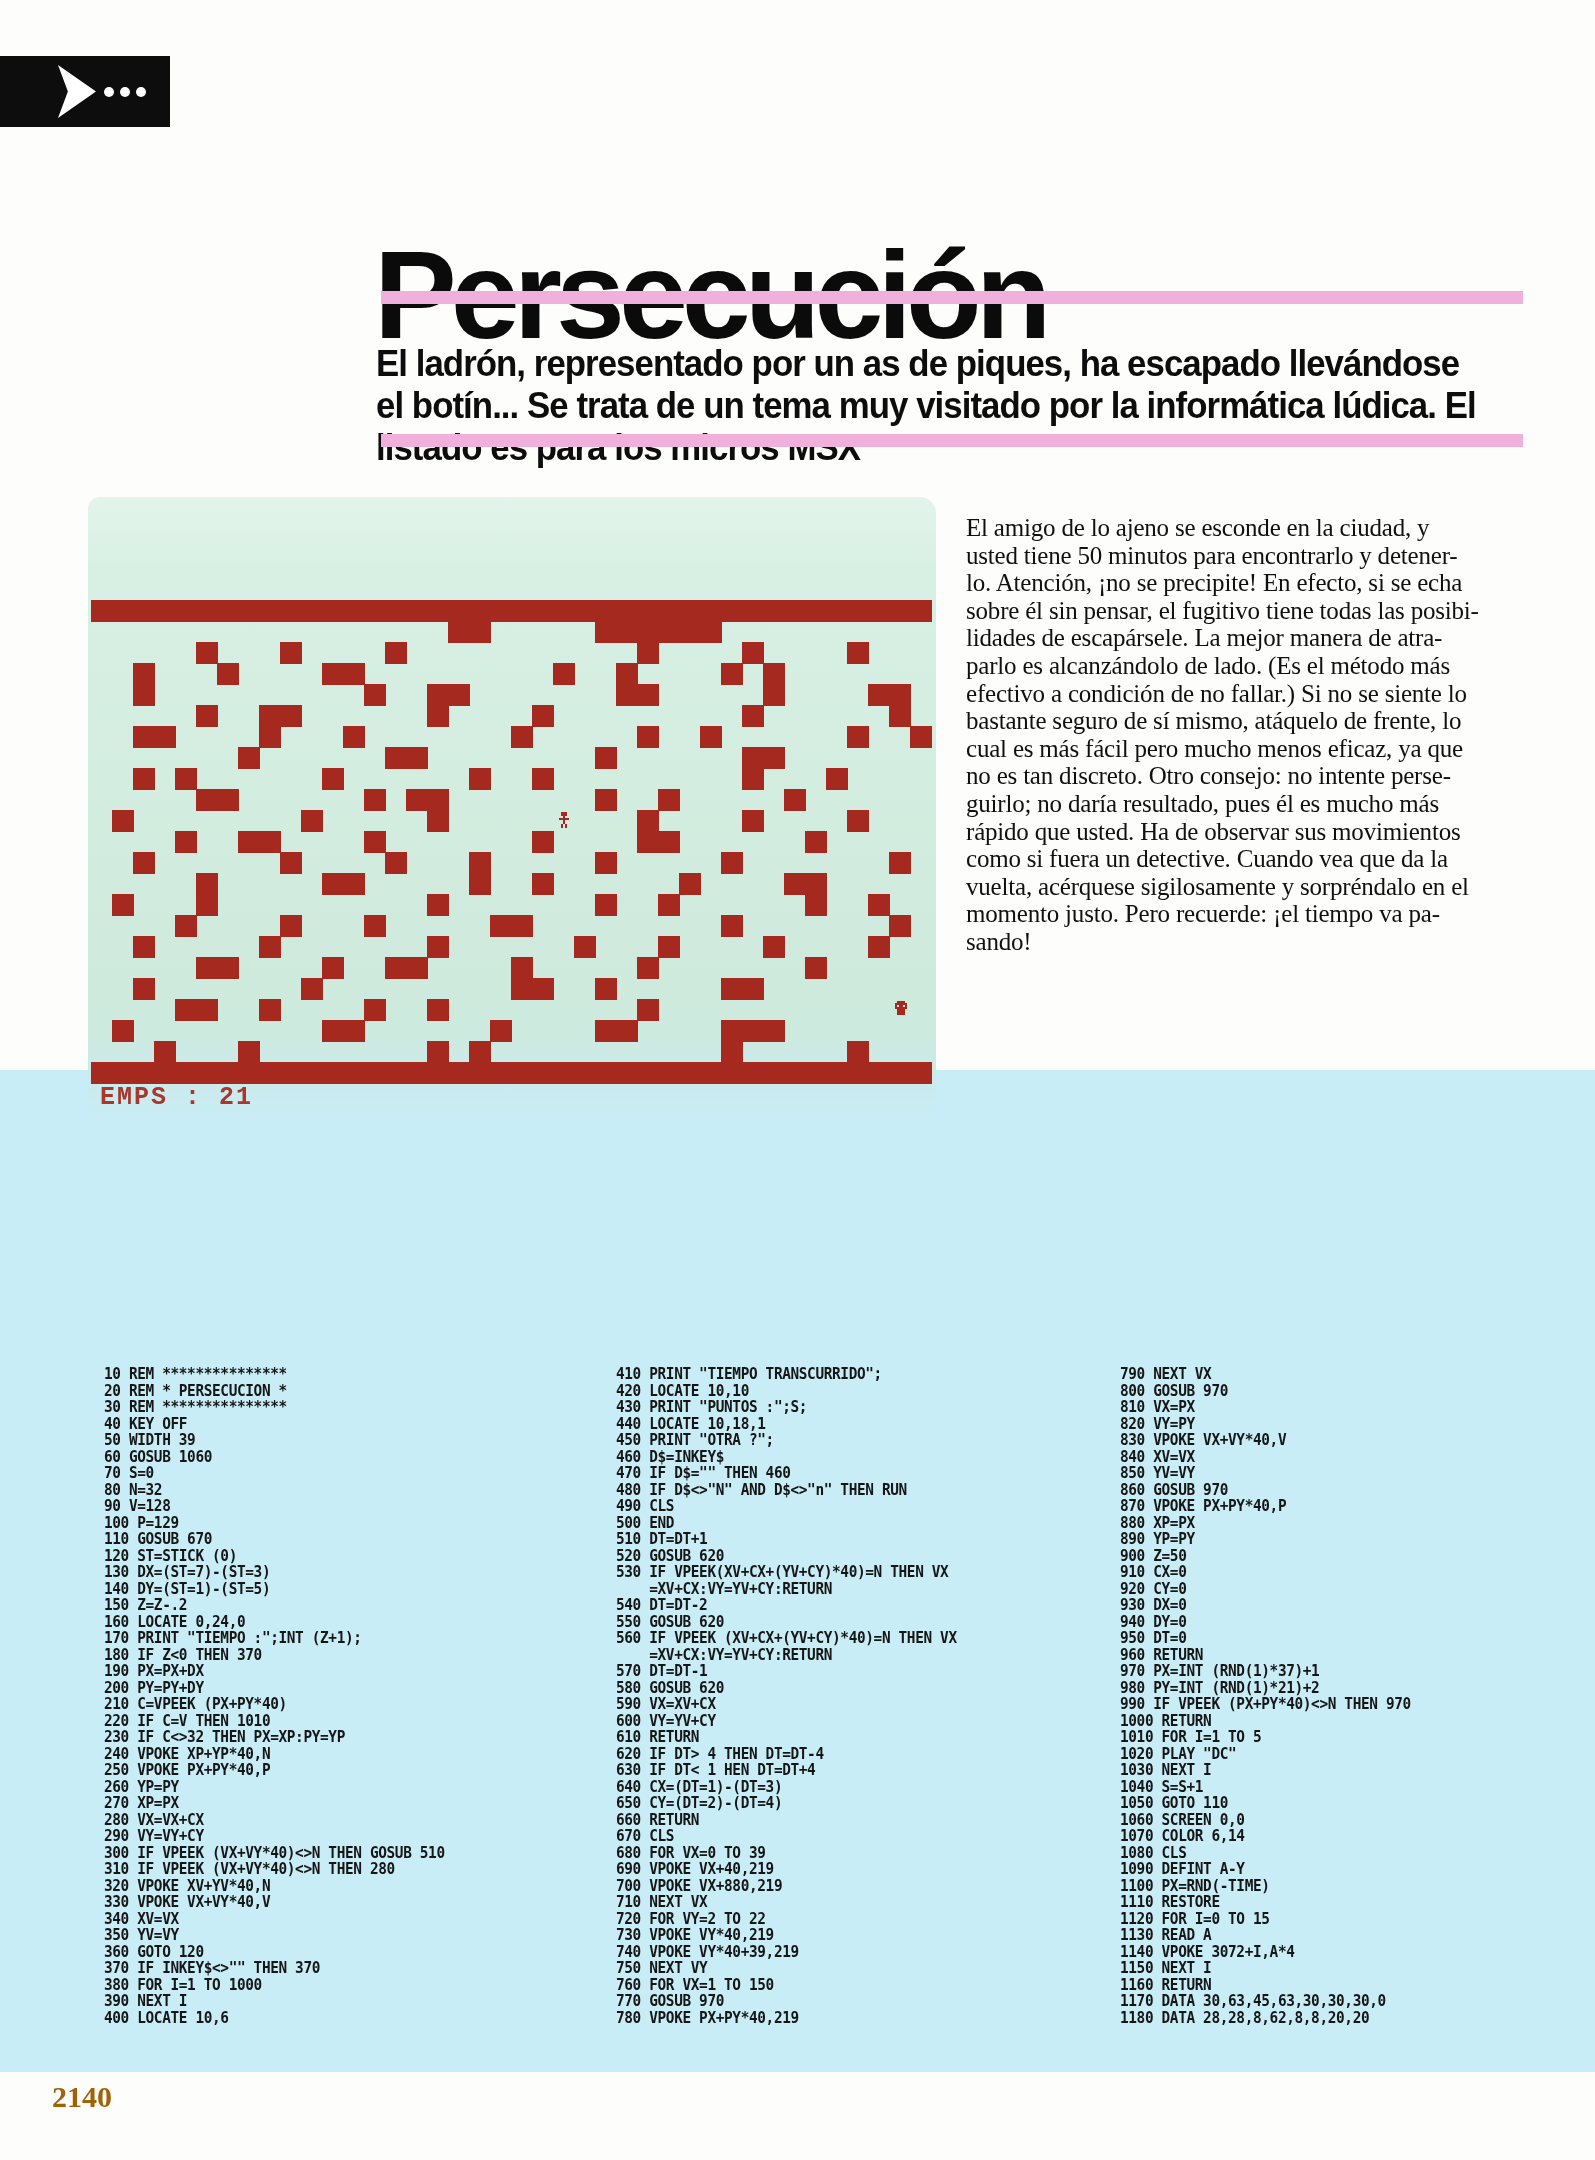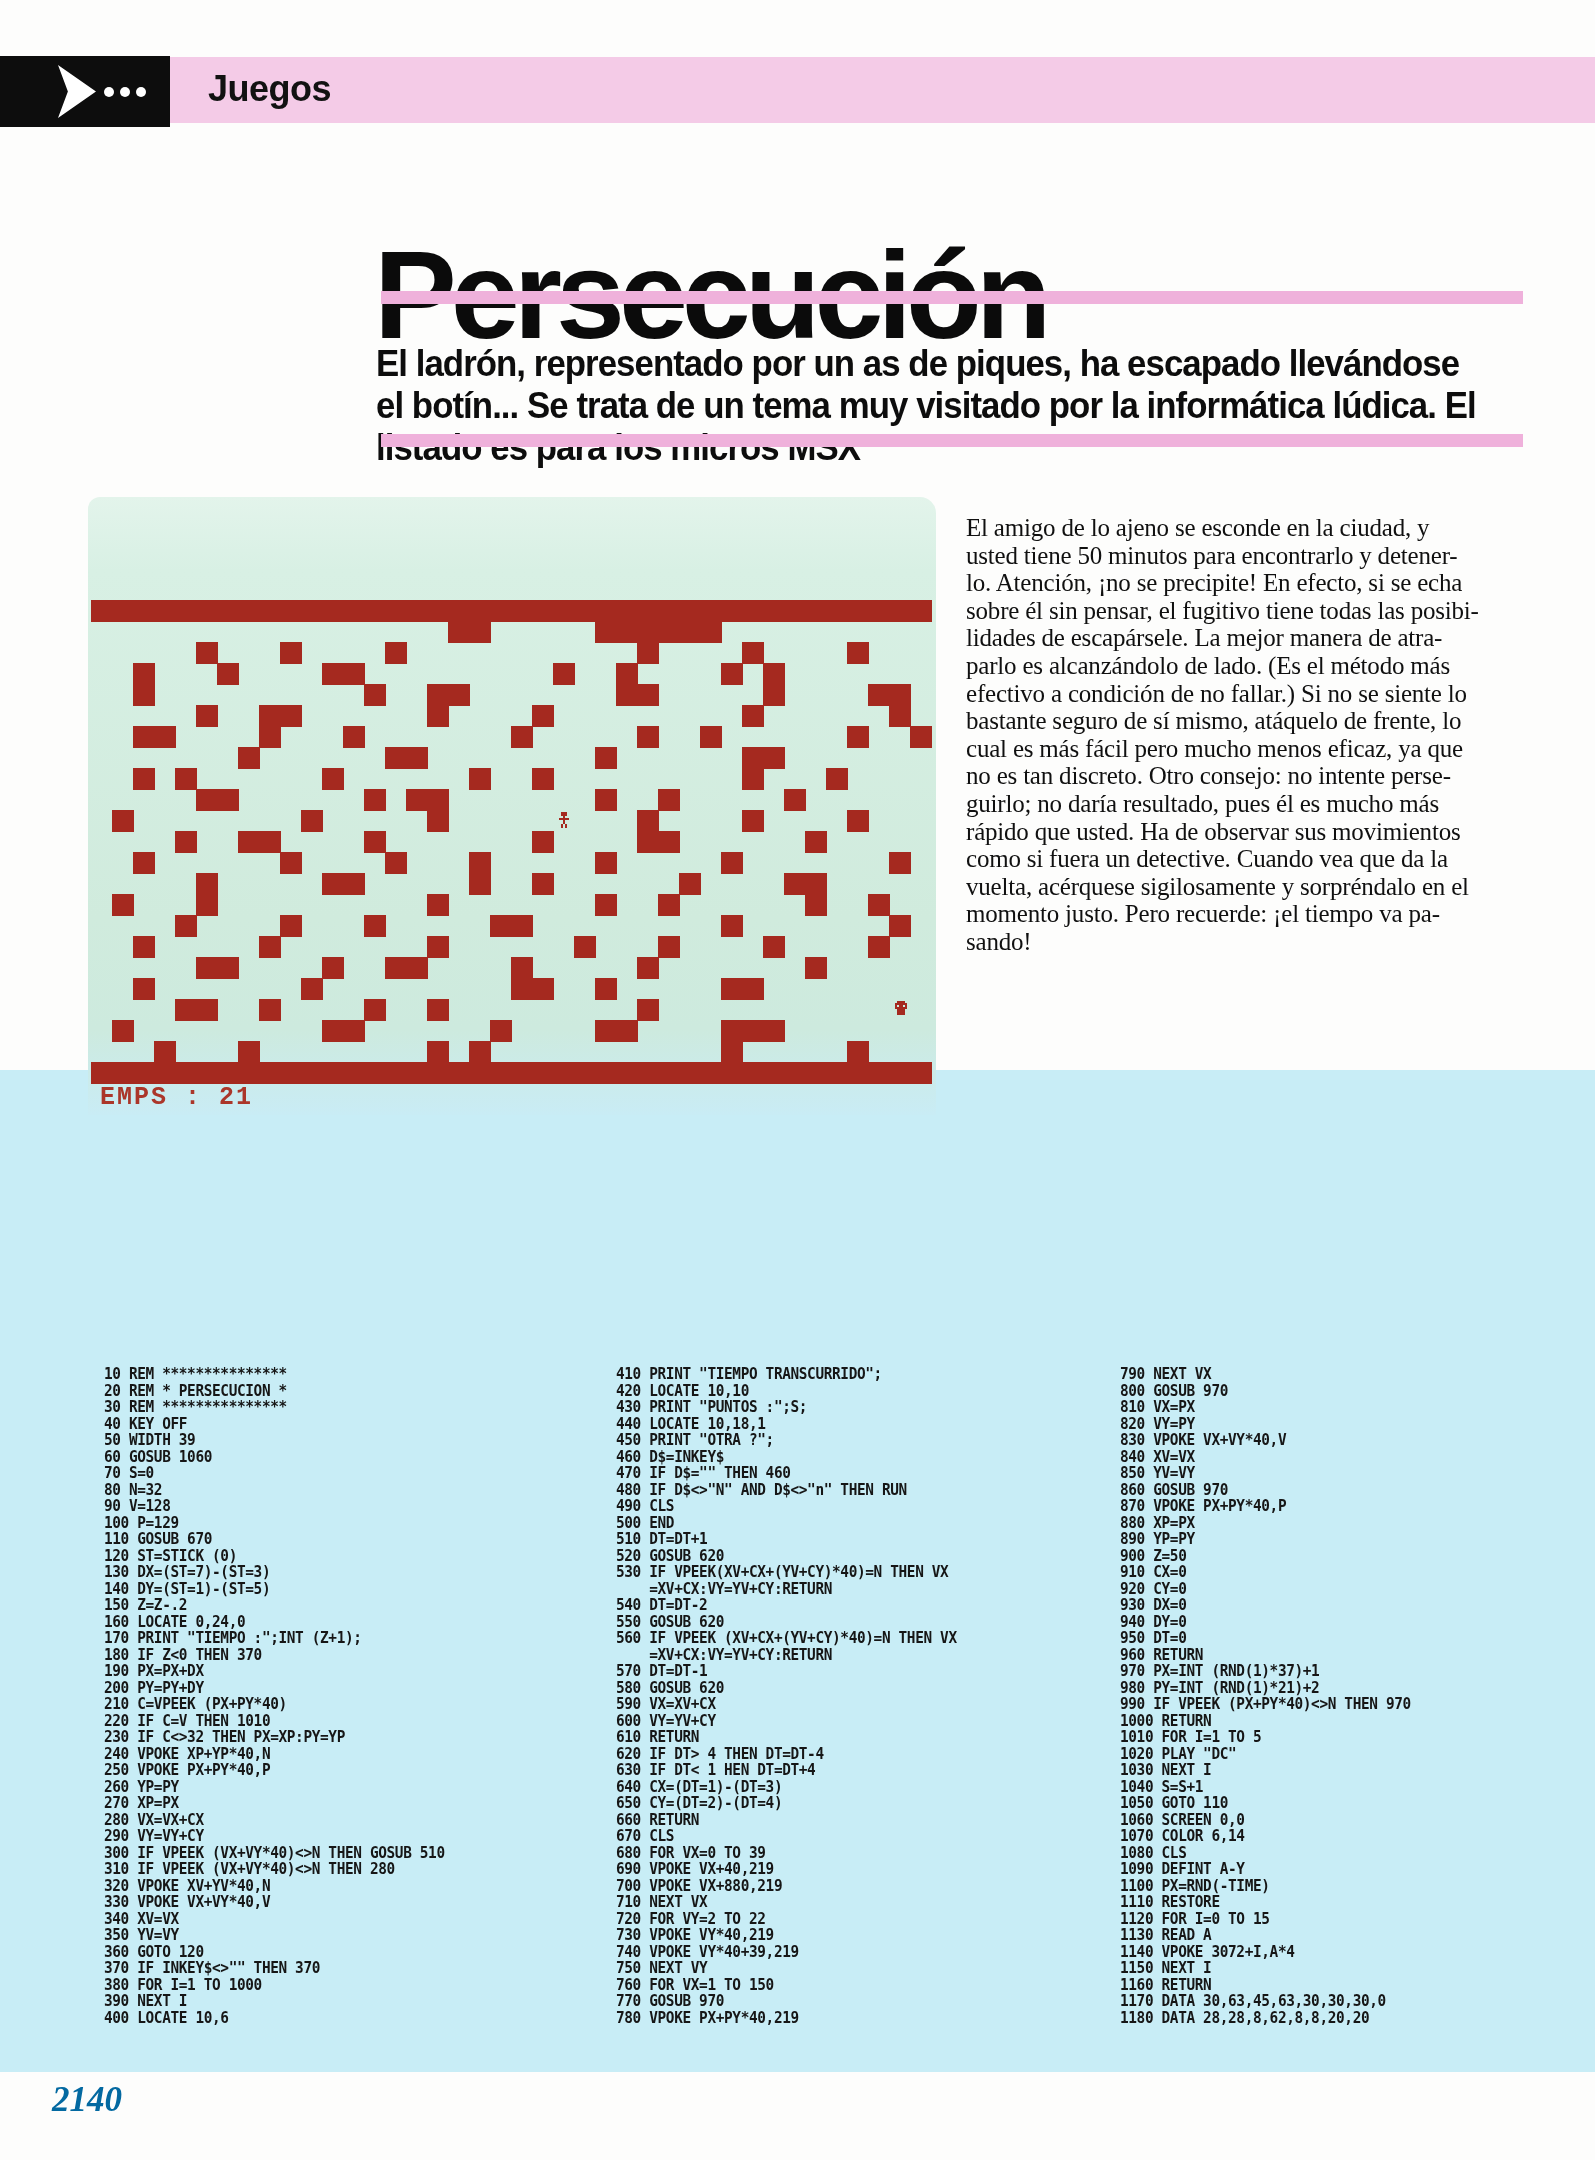--- a/index.html
+++ b/index.html
@@ -53,35 +53,32 @@
             font-family:"Liberation Serif",serif;font-size:25px;line-height:27.6px;
             letter-spacing:-0.2px;color:#101010;white-space:pre-line;}
   
   .listing-bg{position:absolute;left:0;top:1070px;width:1595px;height:1002px;background:#c8edf6;z-index:1;}
   .code{position:absolute;top:1350px;z-index:3;font-weight:bold;font-size:16px;line-height:16.5px;
         letter-spacing:-0.4px;white-space:pre;color:#161616;transform:scaleX(.9);
         transform-origin:left top;}
   .code-1{left:104px;} .code-2{left:616px;} .code-3{left:1120px;}
   
   .page-number{position:absolute;left:52px;top:2080px;font-family:"Liberation Serif",serif;
-        font-weight:bold;font-size:35px;color:#0369a1;font-style:italic;}
+        font-weight:bold;font-size:30px;color:#a16207;}
   .credit{position:absolute;left:1510px;top:1936px;height:135px;writing-mode:vertical-rl;
         transform:rotate(180deg);font-weight:bold;font-size:20px;letter-spacing:0.5px;color:#222;}
 </style>
 </head>
 <body>
 
 <div class="page">
 
   <div class="section-tab">
     <div class="tab-arrow"></div>
     <div class="tab-dots"></div>
-  </div>
-  <div class="header-bar">
-    <span>Juegos</span>
   </div>
 
   <h1 class="page-title">Persecución</h1>
   <div class="rule rule-top"></div>
   <p class="standfirst">El ladrón, representado por un as de piques, ha escapado llevándose el botín... Se trata de un tema muy visitado por la informática lúdica. El listado es para los micros MSX</p>
   <div class="rule rule-bottom"></div>
 
   <div class="listing-bg"></div>
 
   <div class="game-shot">

